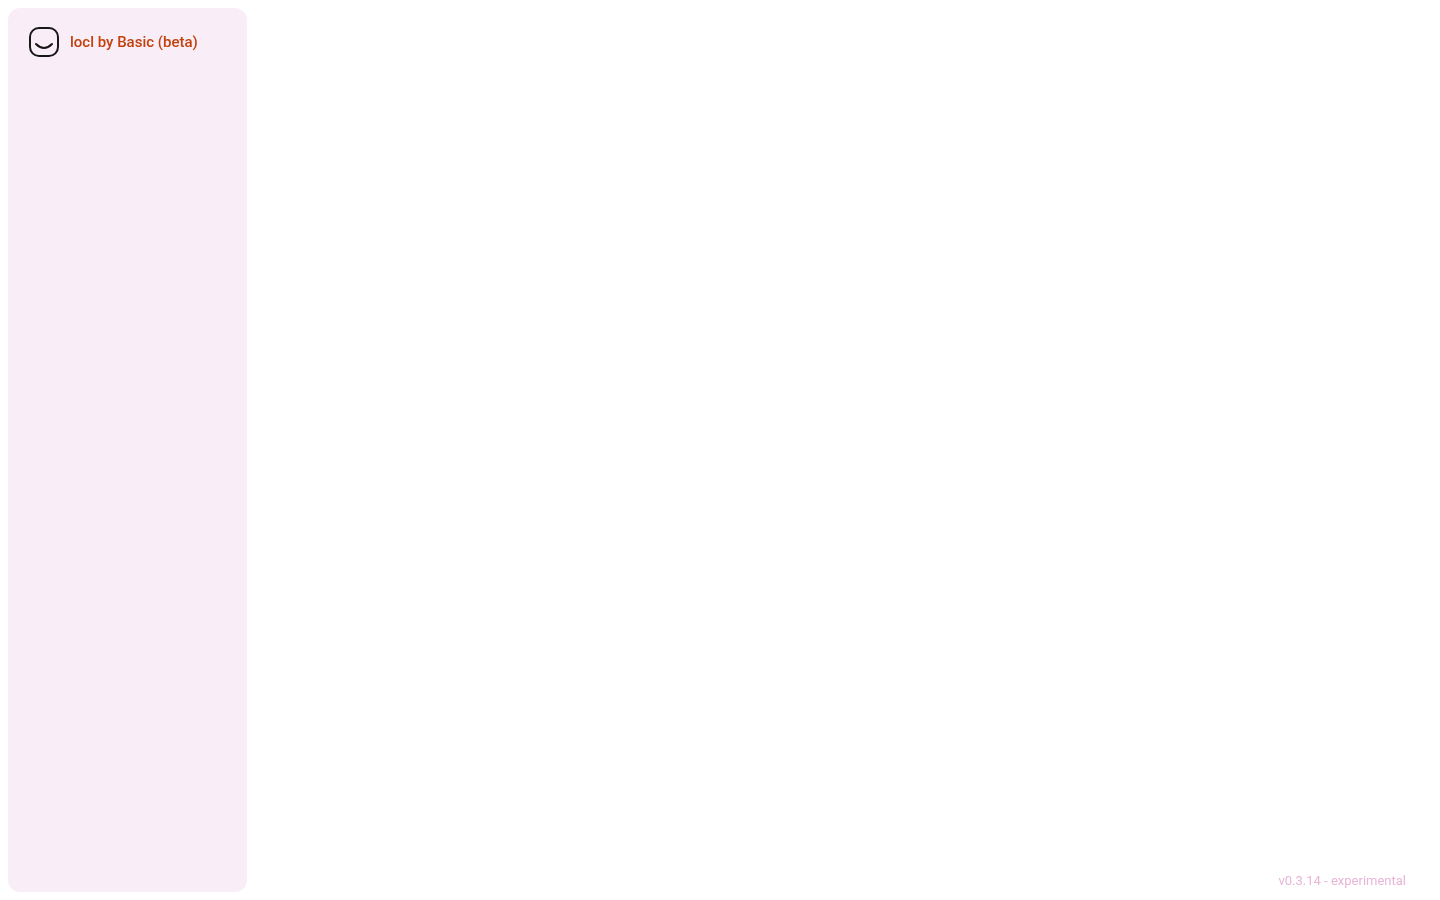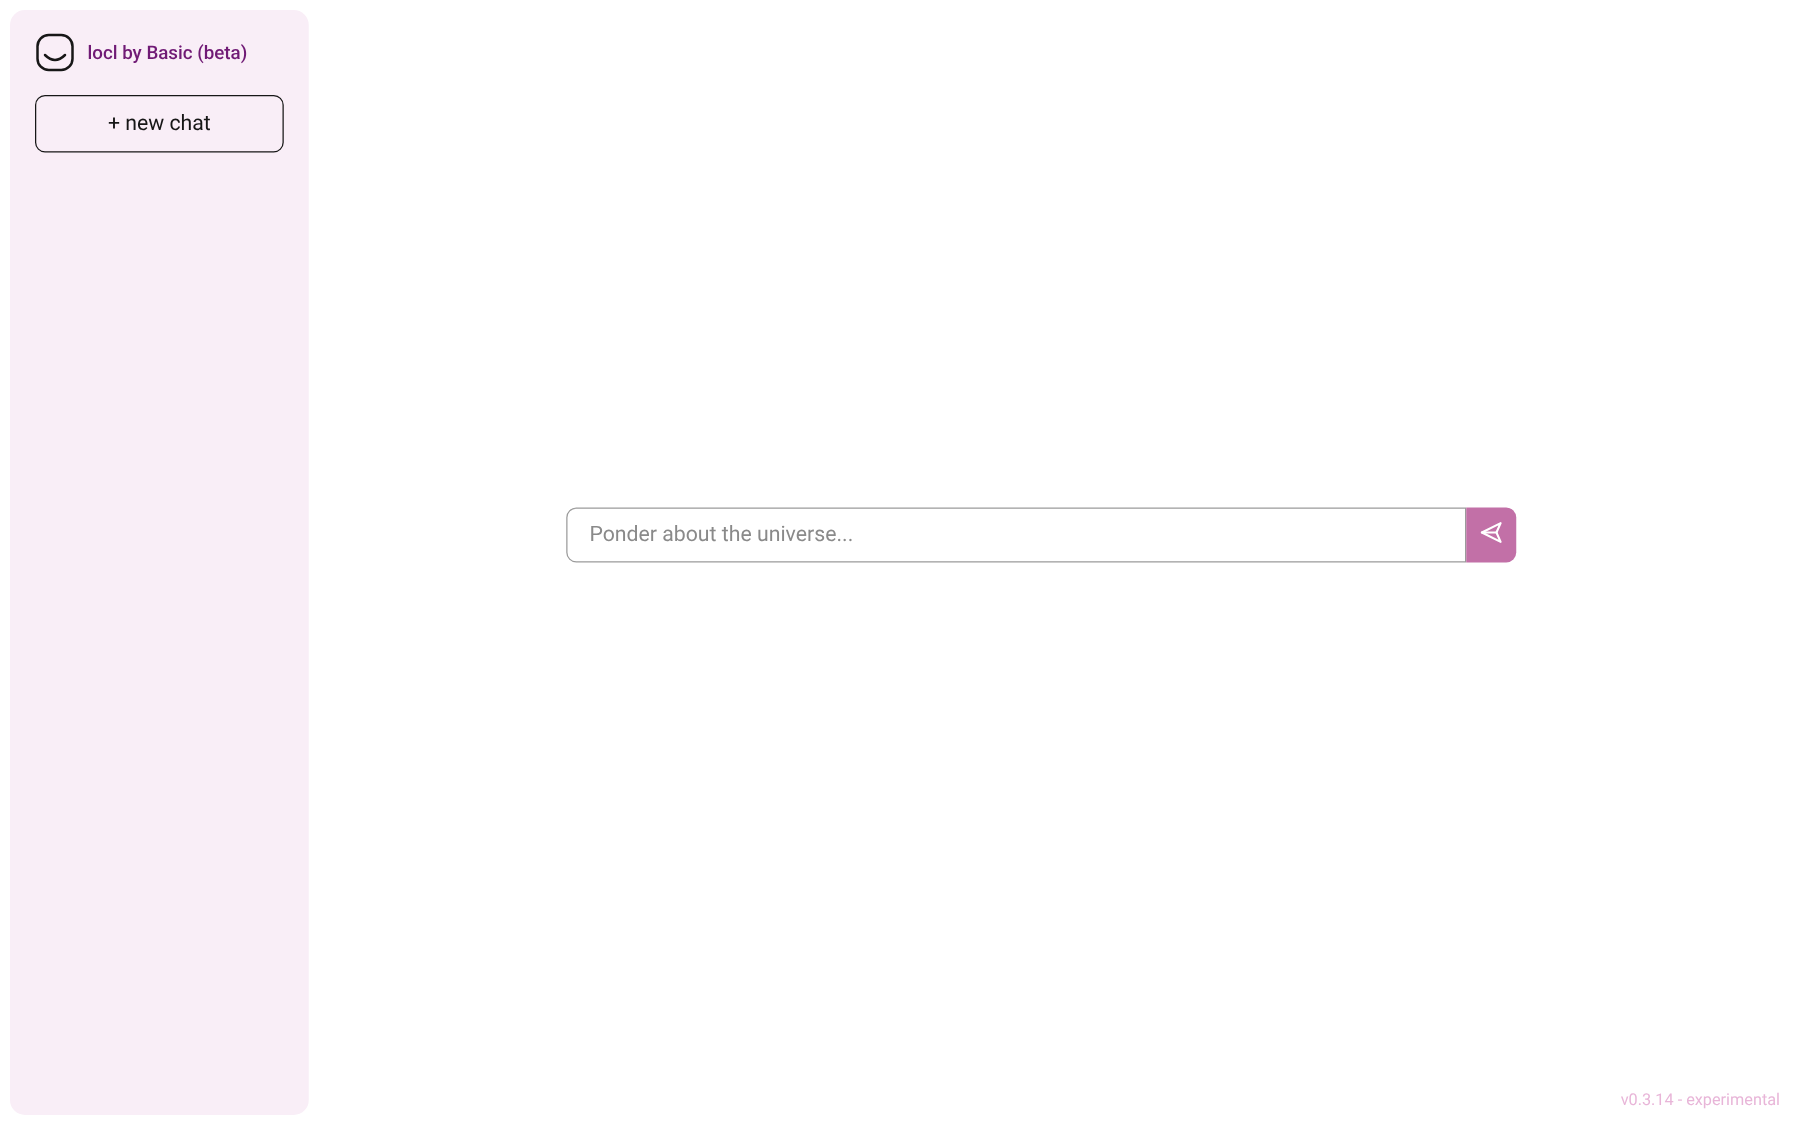--- a/index.html
+++ b/index.html
@@ -31,21 +31,21 @@
       margin-bottom: 18px;
     }
     .logo-icon {
       width: 32px;
       height: 32px;
       flex-shrink: 0;
     }
     .app-title {
       font-size: 15px;
       font-weight: 500;
-      color: #701a75;
+      color: #c2410c;
     }
     .new-chat-btn {
       width: 100%;
       padding: 12px 16px;
       background: transparent;
       border: 1px solid #171717;
       border-radius: 8px;
       font-size: 17px;
       font-weight: 400;
       color: #171717;
@@ -108,48 +108,36 @@
       justify-content: center;
       cursor: pointer;
     }
     .send-icon-svg {
       width: 20px;
       height: 20px;
     }
     .version-label {
       position: absolute;
       bottom: 12px;
-      right: 16px;
+      right: 34px;
       font-size: 13px;
       color: #e8b5d8;
     }
   </style>
 </head>
 <body>
 
 <aside class="sidebar">
   <div class="sidebar-header">
     <span class="logo-icon">
       <svg viewBox="0 0 32 32" fill="none" stroke="#171717" stroke-width="2">
         <rect x="2" y="2" width="28" height="28" rx="9" ry="9"></rect>
         <path d="M 8 18 Q 16 26 24 18" stroke-linecap="round"></path>
       </svg>
     </span>
     <span class="app-title">locl by Basic (beta)</span>
   </div>
-  <button class="new-chat-btn">+ new chat</button>
   <div class="sidebar-spacer"></div>
 </aside>
 
 <main class="main">
-  <div class="chat-input-wrapper">
-    <input type="text" class="chat-input" placeholder="Ponder about the universe..." style="">
-    <button class="send-btn">
-      <span>
-        <svg class="send-icon-svg" viewBox="0 0 24 24" fill="none" stroke="#ffffff" stroke-width="2" stroke-linejoin="round" stroke-linecap="round">
-          <path d="M3 12 L21 3 L17 12 L21 21 Z"></path>
-          <line x1="3" y1="12" x2="17" y2="12"></line>
-        </svg>
-      </span>
-    </button>
-  </div>
   <div class="version-label">v0.3.14 - experimental</div>
 </main>
 
 </body></html>

